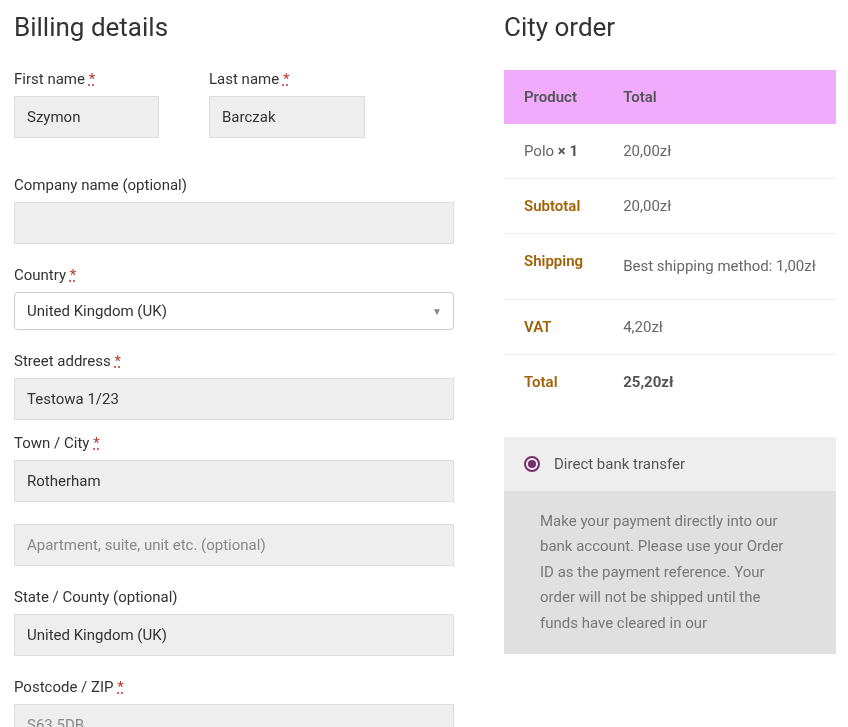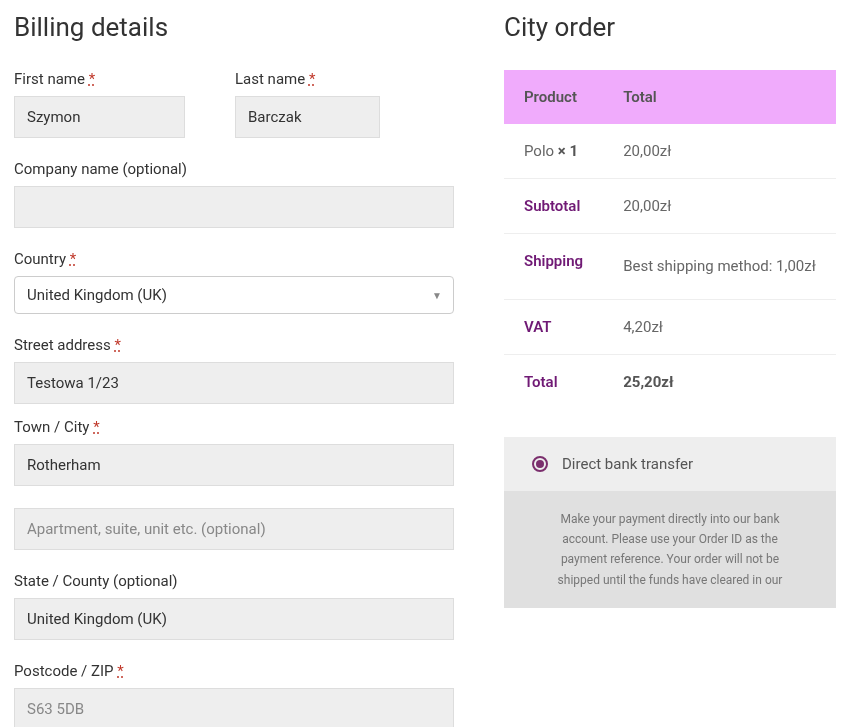--- a/index.html
+++ b/index.html
@@ -57,24 +57,24 @@
       border: 1px solid #ddd;
       background: #eee;
       font-size: 15px;
       color: #333;
       font-family: inherit;
     }
     .text-input.full {
       width: 100%;
     }
     .text-input.small {
-      width: 171px;
+      width: 145px;
     }
     .text-input.medium {
-      width: 145px;
+      width: 156px;
     }
     .text-input::placeholder {
       color: #888;
     }
     .select-wrap {
       position: relative;
       width: 100%;
     }
     .select-input {
       width: 100%;
@@ -113,37 +113,37 @@
       border-bottom: 1px solid #eee;
       color: #666;
       font-size: 15px;
       vertical-align: top;
     }
     .order-table tr:last-child td {
       border-bottom: none;
     }
     .order-table .label-cell {
       font-weight: 600;
-      color: #701a75;
+      color: #a16207;
     }
     .qty {
       font-weight: 700;
       color: #555;
     }
     .total-row td {
       font-weight: 700;
       color: #555;
     }
     .payment-box {
       background: #eee;
       margin-top: 28px;
       padding: 0;
     }
     .payment-option {
-      padding: 18px 28px;
+      padding: 18px 20px;
       display: flex;
       align-items: center;
       gap: 14px;
     }
     .radio-outer {
       width: 16px;
       height: 16px;
       border: 2px solid #7b2e6d;
       border-radius: 50%;
       display: flex;
@@ -158,34 +158,33 @@
       border-radius: 50%;
     }
     .payment-label {
       color: #555;
       font-size: 15px;
     }
     .payment-desc {
       background: #e0e0e0;
       padding: 18px 36px;
       color: #777;
-      font-size: 12px;
+      font-size: 15px;
       line-height: 1.7;
-      text-align: center;
     }
   </style>
 </head>
 <body>
 
 <div class="container">
   <div class="left-col">
     <h2>Billing details</h2>
 
     <div class="form-row">
-      <div class="form-field" style="margin-bottom:0;">
+      <div class="form-field" style="margin-bottom:16px;">
         <label><span>First name</span> <span class="required">*</span></label>
         <input type="text" class="text-input small" value="Szymon" style="">
       </div>
       <div class="form-field" style="margin-bottom:0;">
         <label><span>Last name</span> <span class="required">*</span></label>
         <input type="text" class="text-input medium" value="Barczak" style="">
       </div>
     </div>
 
     <div class="form-field">

